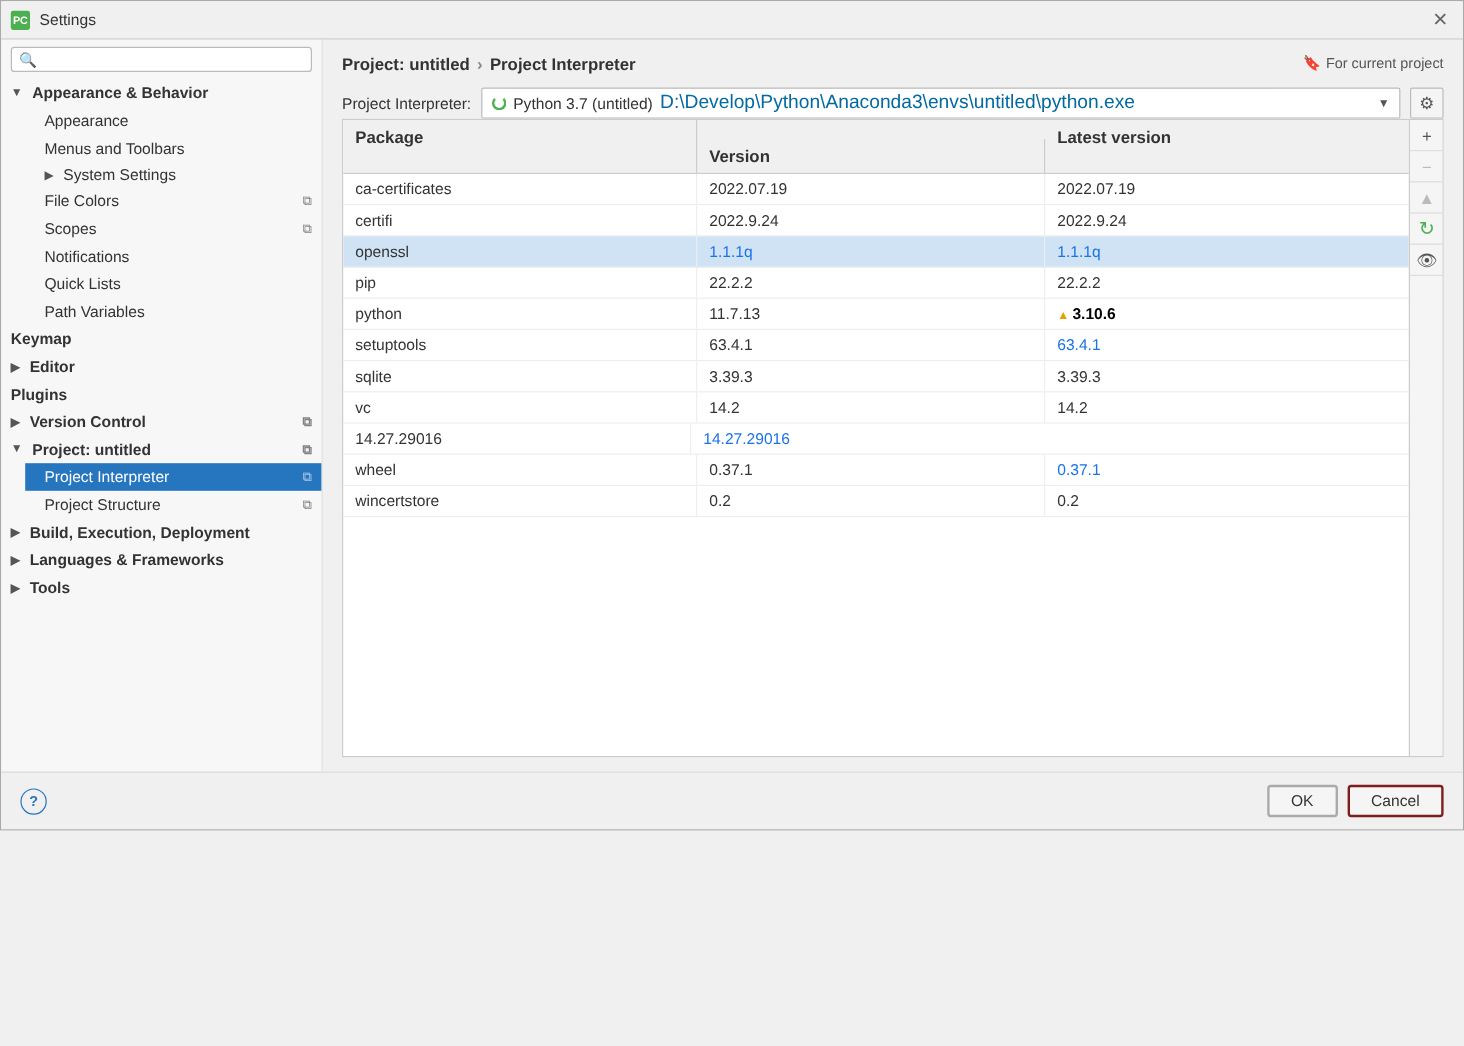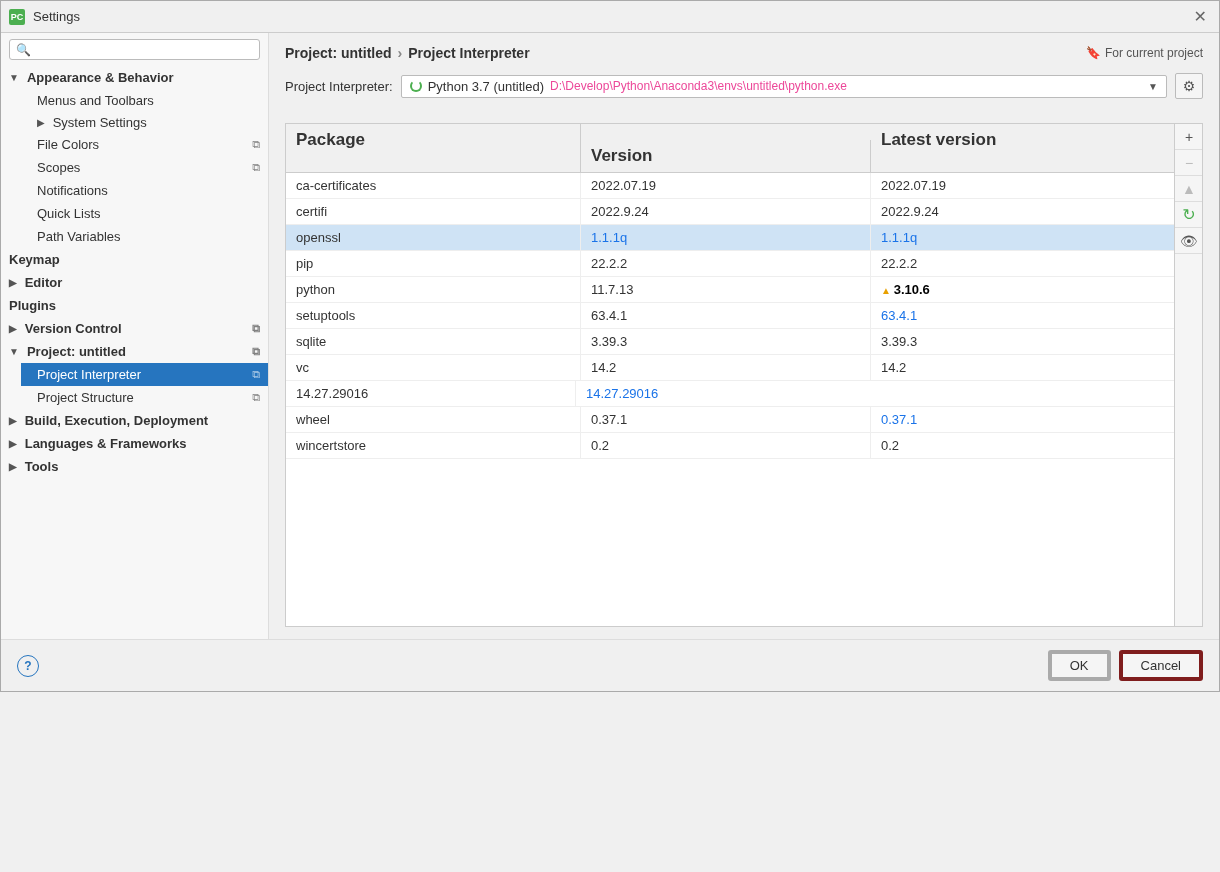--- a/index.html
+++ b/index.html
@@ -150,21 +150,21 @@
       color: #555;
       font-weight: normal;
       display: flex;
       align-items: center;
       gap: 4px;
     }
     .interpreter-row {
       display: flex;
       align-items: center;
       gap: 8px;
-      margin-bottom: 24px;
+      margin-bottom: 0;
     }
     .interpreter-label {
       font-size: 13px;
       color: #333;
       white-space: nowrap;
     }
     .interpreter-select {
       flex: 1;
       display: flex;
       align-items: center;
@@ -179,21 +179,21 @@
     .interpreter-select .interp-icon {
       width: 12px;
       height: 12px;
       border: 2px solid #4CAF50;
       border-radius: 50%;
       border-top-color: transparent;
       display: inline-block;
       flex-shrink: 0;
     }
     .interp-name { color: #333; font-weight: 500; }
-    .interp-path { color: #ec4899; font-size: 12px; }
+    .interp-path { color: #0369a1; font-size: 16px; }
     .interp-dropdown { margin-left: auto; color: #555; font-size: 10px; }
     .interp-settings-btn {
       width: 28px;
       height: 26px;
       border: 1px solid #bbb;
       background: #f5f5f5;
       border-radius: 2px;
       display: flex;
       align-items: center;
       justify-content: center;
@@ -214,21 +214,21 @@
       flex: 1;
       overflow-y: auto;
       display: flex;
       flex-direction: column;
     }
     .table-header {
       display: flex;
       background: #f0f0f0;
       border-bottom: 1px solid #ccc;
       font-weight: bold;
-      font-size: 17px;
+      font-size: 14px;
       color: #333;
       flex-shrink: 0;
     }
     .table-header .col-package {
       flex: 0 0 295px;
       padding: 6px 10px;
       border-right: 1px solid #ccc;
     }
     .table-header .col-version {
       flex: 0 0 290px;
@@ -306,21 +306,21 @@
       border-radius: 50%;
       border: 1px solid #2675bf;
       color: #2675bf;
       display: flex; align-items: center; justify-content: center;
       font-size: 12px; font-weight: bold;
       cursor: pointer;
       margin-right: auto;
     }
     .btn {
       padding: 4px 18px;
-      border: 4px solid #7f1d1d;
+      border: 2px solid #7f1d1d;
       border-radius: 3px;
       background: #f5f5f5;
       font-size: 13px;
       color: #333;
       cursor: pointer;
     }
     .btn.primary {
       background: #f5f5f5;
       border-color: #aaa;
     }
@@ -344,20 +344,23 @@
       <div class="search-box">
         <span class="search-icon">🔍</span>
         <input type="text" placeholder="" style="">
       </div>
 
       <div class="sidebar-category">
         <span class="collapse-arrow">▼</span>
         <span>Appearance &amp; Behavior</span>
       </div>
       <div class="sidebar-sub">
+        <div class="sidebar-item">
+          <span>Appearance</span>
+        </div>
         <div class="sidebar-item">
           <span>Menus and Toolbars</span>
         </div>
         <div class="sidebar-category" style="padding-left:16px; font-weight:normal; padding-top:3px; padding-bottom:3px;">
           <span class="expand-arrow">▶</span>
           <span>System Settings</span>
         </div>
         <div class="sidebar-item">
           <span>File Colors</span>
           <span class="sidebar-badge">⧉</span>

